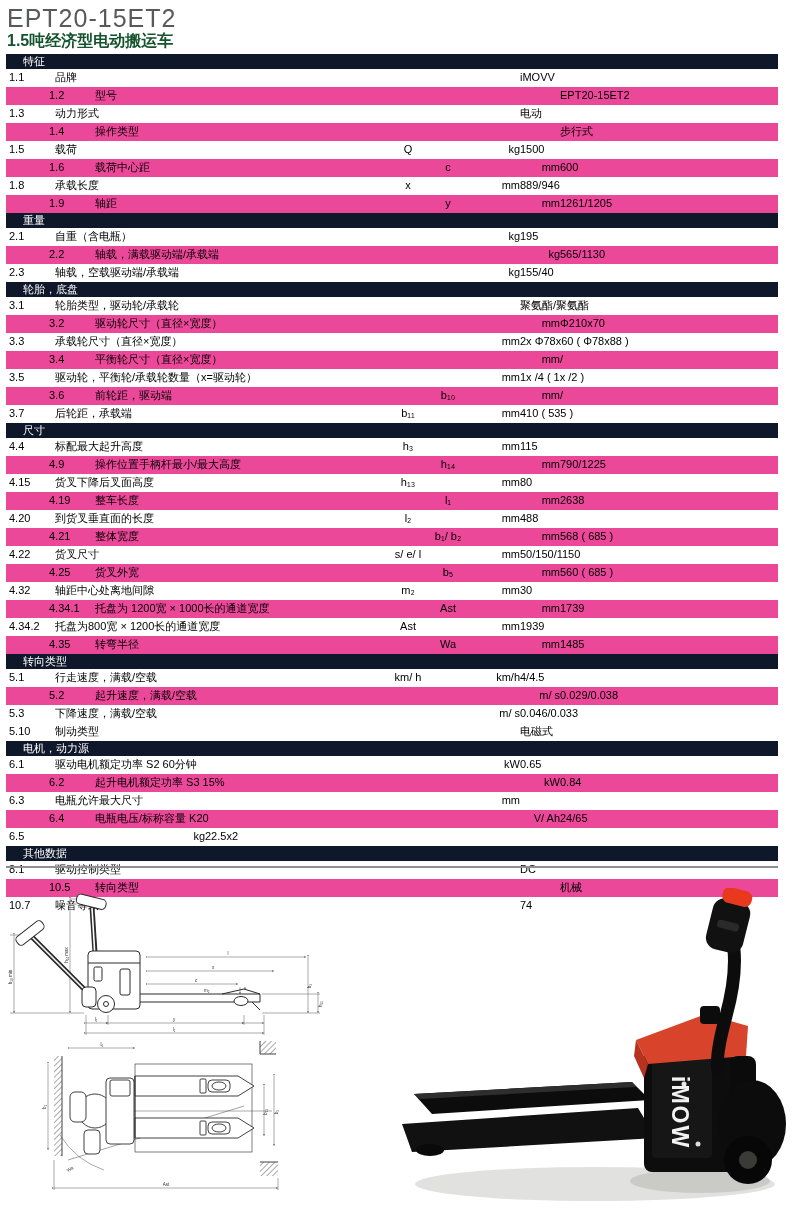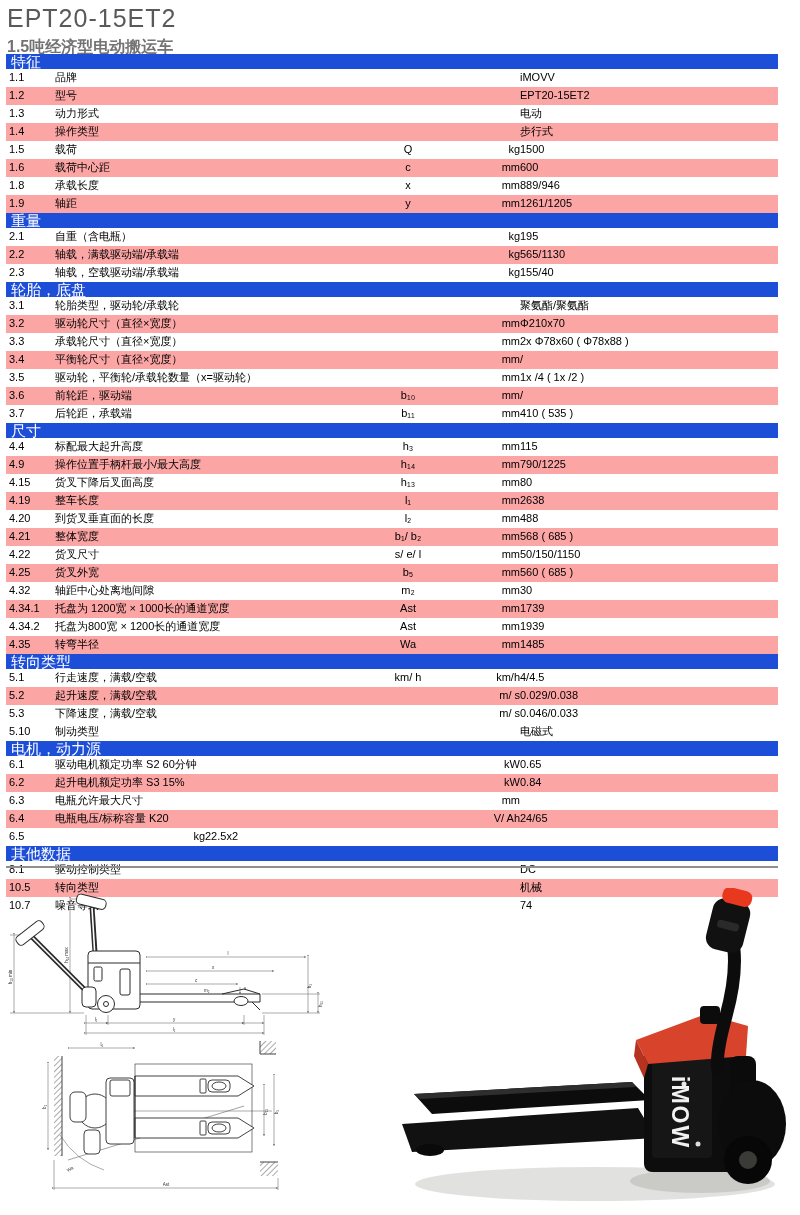--- a/index.html
+++ b/index.html
@@ -1,25 +1,25 @@
 <!DOCTYPE html>
 <html><head>
 <meta charset="utf-8">
 <style>
   html,body{margin:0;padding:0;background:#fff;}
   .page{position:relative;width:800px;height:1215px;background:#fff;overflow:hidden;
         font-family:"Liberation Sans","DejaVu Sans",sans-serif;color:#000;}
   .title{position:absolute;left:7px;top:4px;font-size:25px;font-weight:400;
          color:#58595b;letter-spacing:1px;}
-  .subtitle{position:absolute;left:7px;top:37px;font-size:16px;font-weight:bold;color:#737373;}
+  .subtitle{position:absolute;left:7px;top:31px;font-size:16px;font-weight:bold;color:#14532d;}
   .spec{position:absolute;left:6px;top:54px;width:772px;}
-  .sec{height:15px;line-height:15px;background:#1d4ed8;color:#fff;font-size:15px;
-       padding-left:5px;margin:0;}
+  .sec{height:15px;line-height:15px;background:#0f172a;color:#fff;font-size:11px;
+       padding-left:17px;margin:0;}
   .srow{display:flex;height:18px;line-height:16.5px;font-size:11px;background:#fff;}
-  .srow.alt{background:#fca5a5;}
+  .srow.alt{background:#ec4899;padding-left:40px;}
   .c-num{width:49px;padding-left:3px;box-sizing:border-box;white-space:nowrap;}
   .c-label{width:315px;white-space:nowrap;overflow:hidden;}
   .c-sym{width:76px;text-align:center;white-space:nowrap;}
   .c-unit{width:74px;text-align:right;white-space:nowrap;}
   .c-val{flex:1;white-space:nowrap;}
   .end-rule{position:absolute;left:6px;top:866px;width:772px;height:2px;background:#8f8f8f;}
   .svgbox{position:absolute;}
   #side-svg{left:8px;top:891px;}
   #top-svg{left:40px;top:1040px;}
   #photo-svg{left:400px;top:888px;}

